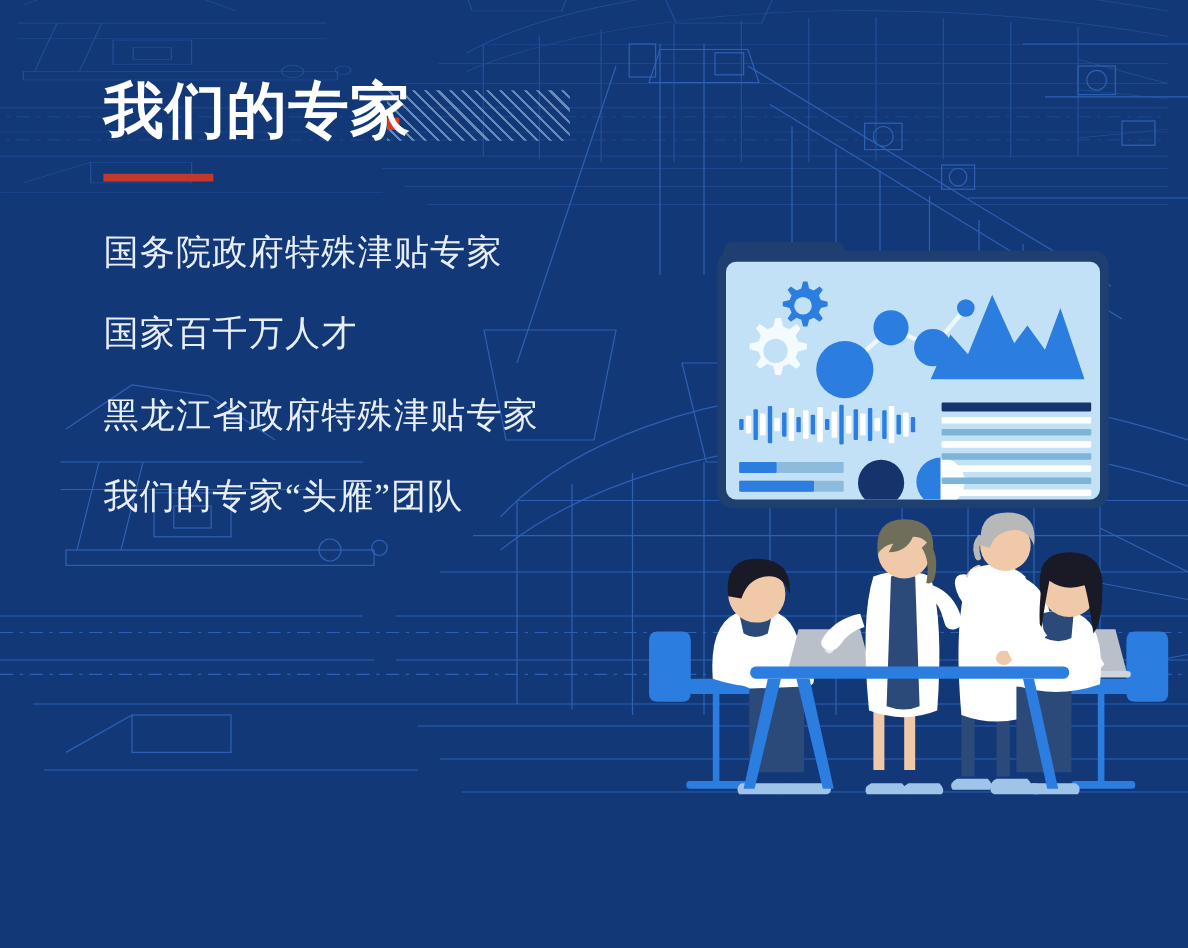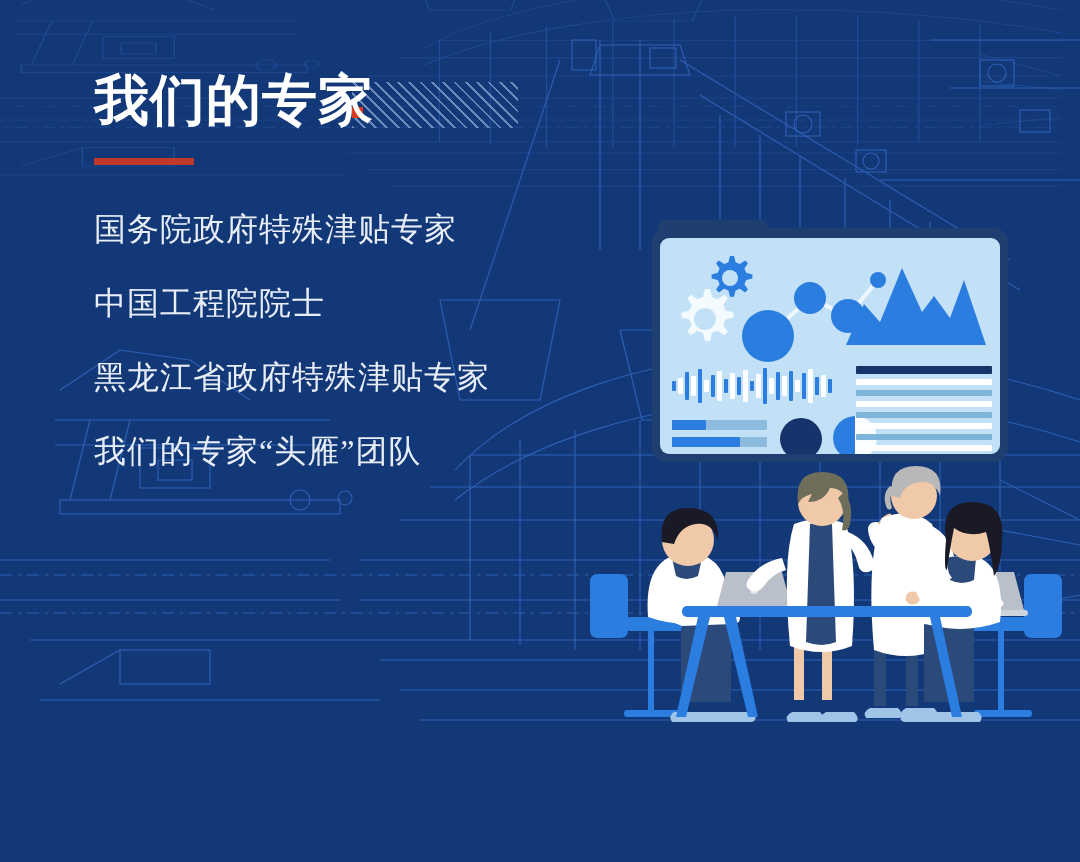--- a/index.html
+++ b/index.html
@@ -183,21 +183,21 @@
     </svg>
   </div>
 
   <div class="hatch-band"></div>
   <div class="hatch-dot"></div>
   <div class="title">我们的专家</div>
   <div class="rule"></div>
 
   <div class="list">
     <div class="list-item">国务院政府特殊津贴专家</div>
-    <div class="list-item">中国工程院院士</div>
+    <div class="list-item">国家百千万人才</div>
     <div class="list-item">黑龙江省政府特殊津贴专家</div>
     <div class="list-item">我们的专家“头雁”团队</div>
   </div>
 
   <div class="card-wrap">
     <div class="card-shell"></div>
     <div class="card-tab"></div>
     <div class="card-face">
 
       <svg class="gear" style="left:44px;top:14px;" width="52" height="52" viewBox="0 0 52 52">

